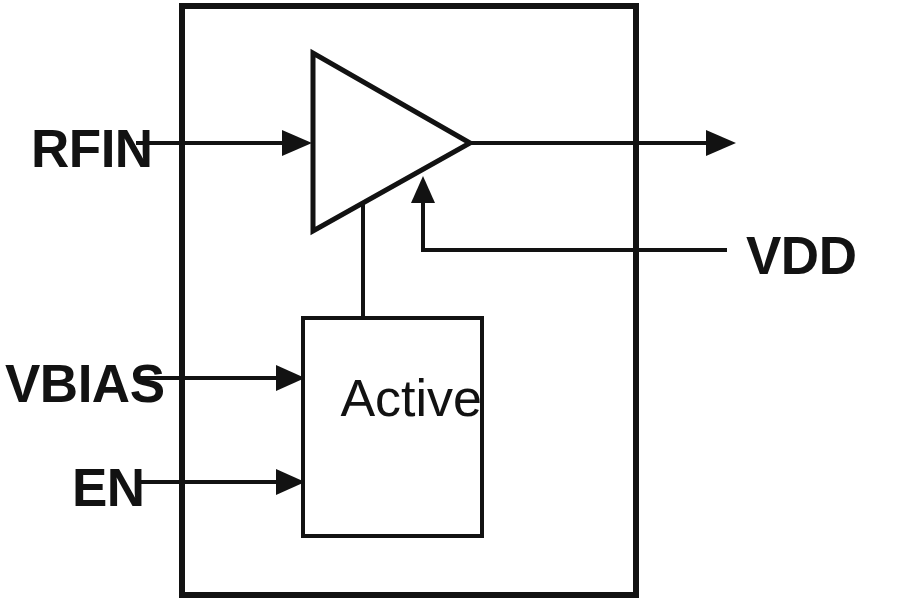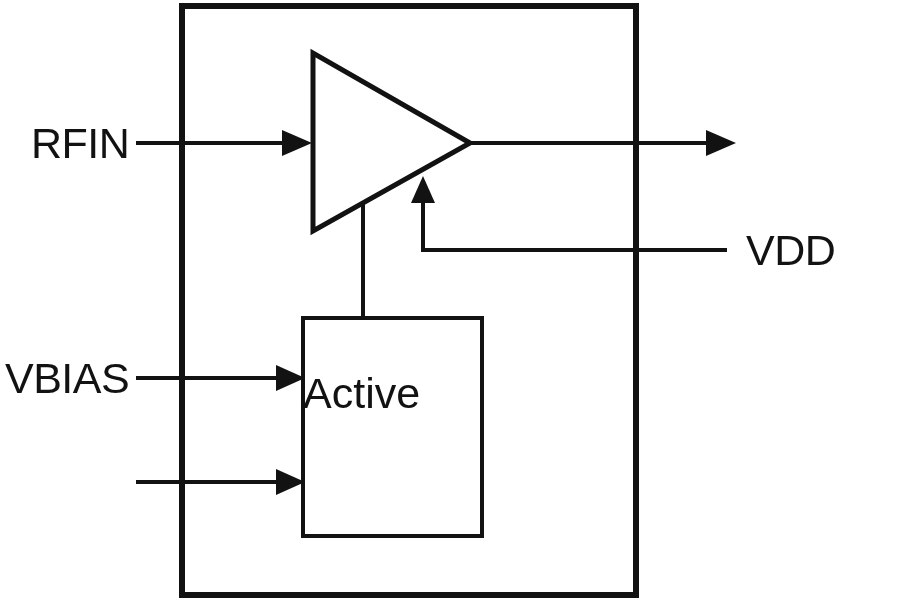--- a/index.html
+++ b/index.html
@@ -27,35 +27,35 @@
   }
   .wire { stroke: #121212; fill: none; stroke-linecap: butt; }
   .wire-thin { stroke-width: 4; }
   .outer-box { stroke: #121212; fill: none; stroke-width: 6; }
   .inner-box { stroke: #121212; fill: #ffffff; stroke-width: 4; }
   .amp-tri { stroke: #121212; fill: #ffffff; stroke-width: 5; stroke-linejoin: miter; }
   .arrow-head { fill: #121212; stroke: none; }
   .lbl {
     position: absolute;
     font-family: "Liberation Sans", sans-serif;
-    font-size: 43px;
-    font-weight: 400;
+    font-size: 53px;
+    font-weight: 700;
     color: #121212;
     line-height: 1;
     white-space: nowrap;
     letter-spacing: -0.5px;
   }
   .blk-lbl {
     position: absolute;
     font-family: "Liberation Sans", sans-serif;
-    font-size: 43px;
+    font-size: 52px;
     font-weight: 400;
     color: #121212;
     line-height: 1.17;
-    text-align: left;
+    text-align: right;
     white-space: nowrap;
   }
 </style>
 </head>
 <body>
 
 <div id="diagram-root">
 
   <svg id="diagram-svg" viewBox="0 0 900 605" xmlns="http://www.w3.org/2000/svg">
 
@@ -83,18 +83,19 @@
     <polygon class="arrow-head" points="276,469 305,482 276,495"></polygon>
   </svg>
 
   <div class="lbl" style="left:31px; top:122px;">RFIN</div>
 
 
   <div class="lbl" style="left:746px; top:229px;">VDD</div>
 
   <div class="lbl" style="left:5px; top:357px;">VBIAS</div>
 
+  <div class="lbl" style="left:72px; top:461px;">EN</div>
 
   <div class="blk-lbl" style="left:303px; top:368px; width:179px;">
     <div>Active</div>
   </div>
 
 </div>
 
 </body></html>

